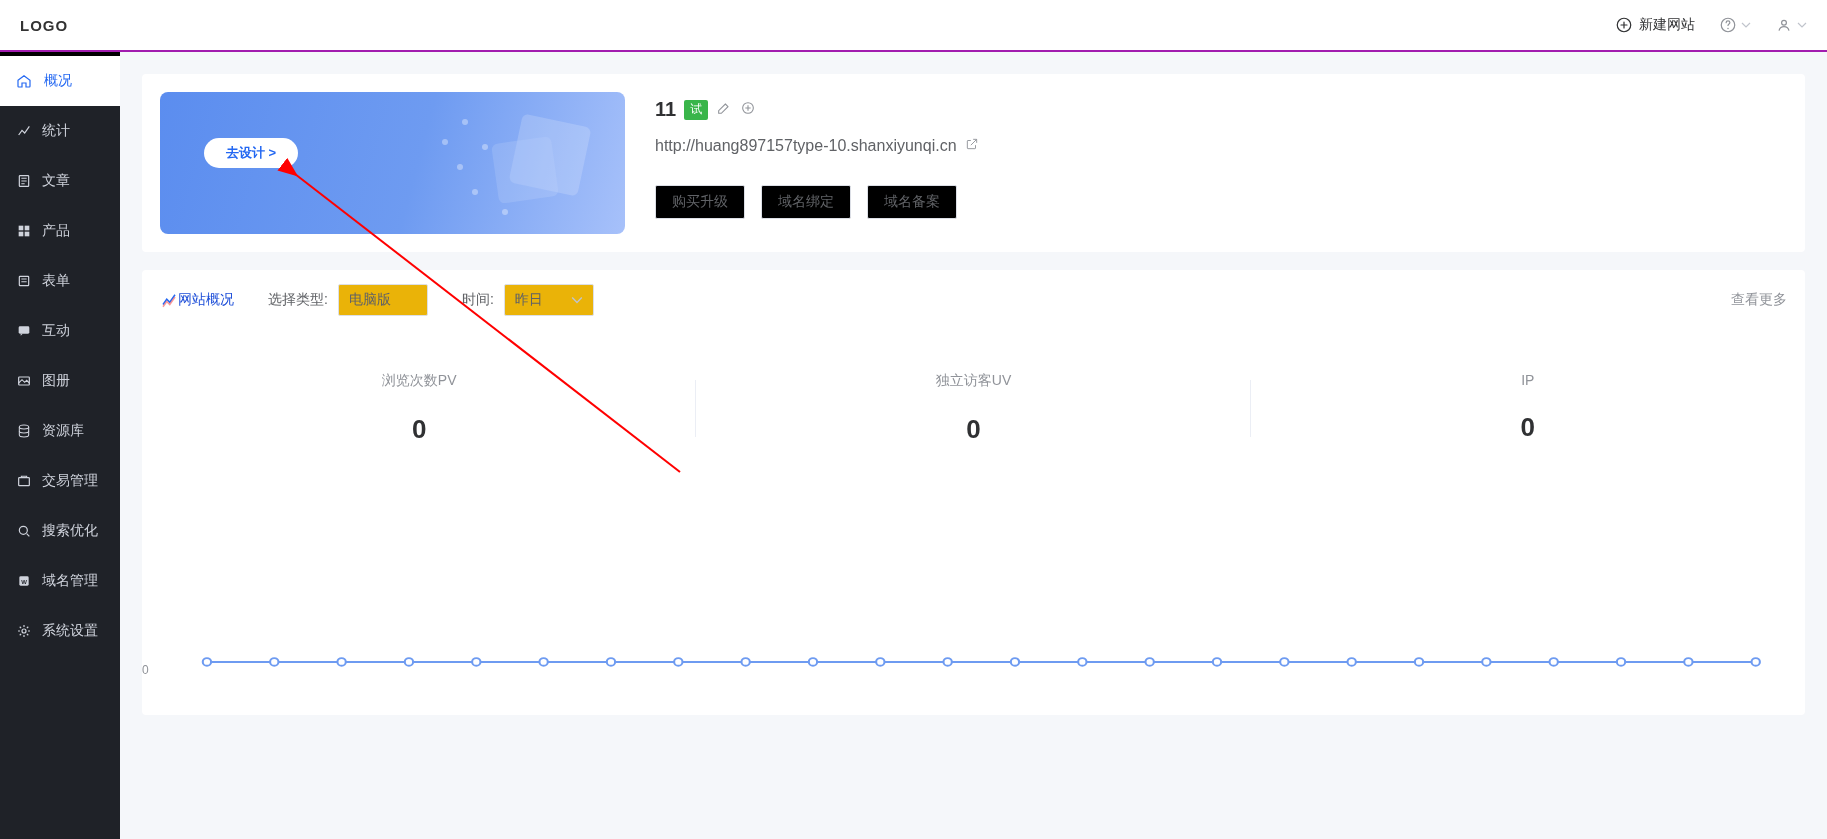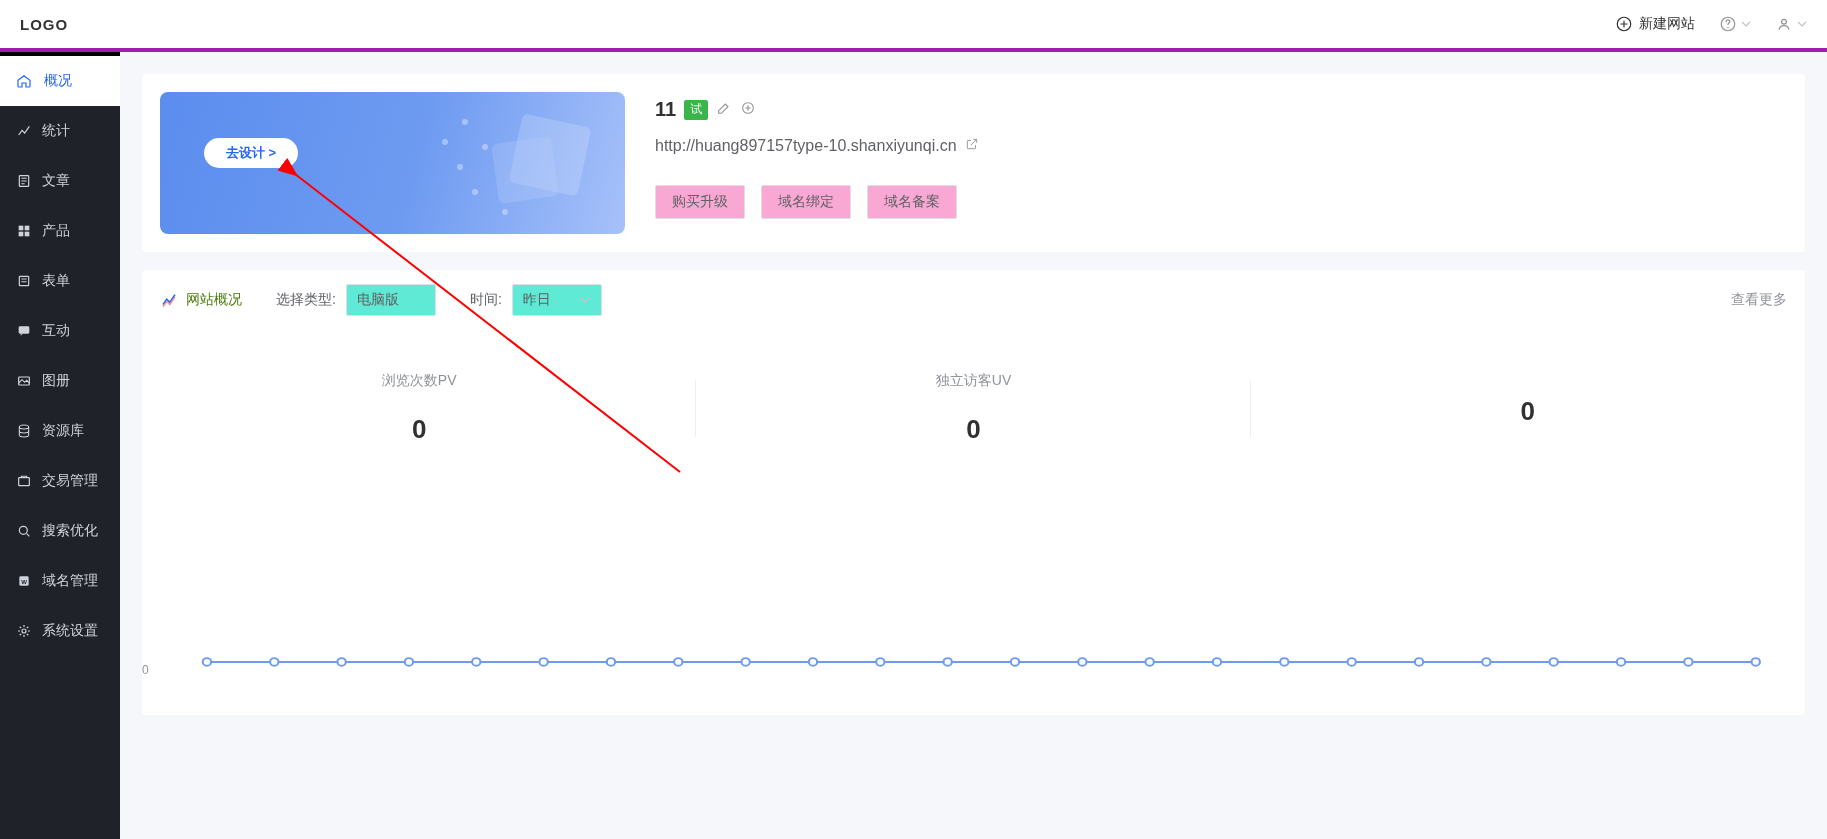--- a/index.html
+++ b/index.html
@@ -11,21 +11,21 @@
       color: #303133;
       font-size: 14px;
       overflow: hidden;
     }
     .topbar {
       height: 52px;
       background: #fff;
       display: flex;
       align-items: center;
       padding: 0 20px;
-      border-bottom: 4px solid #a21caf;
+      border-bottom: 2px solid #a21caf;
     }
     .topbar .logo {
       font-weight: bold;
       font-size: 15px;
       letter-spacing: 1px;
       color: #333;
     }
     .topbar .spacer { flex: 1; }
     .topbar .right { display: flex; align-items: flex-start; gap: 24px; }
     .add-site {
@@ -166,56 +166,55 @@
       display: flex;
       gap: 16px;
     }
     .btn {
       display: inline-flex;
       align-items: center;
       justify-content: center;
       height: 34px;
       padding: 0 16px;
       border: 1px solid #DCDFE6;
-      background: #f9a8d4;
+      background: #000000;
       color: #606266;
       font-size: 14px;
       cursor: pointer;
       border-radius: 2px;
     }
 
     .stats-card {
       padding: 0;
     }
     .stats-header {
       display: flex;
       align-items: center;
       padding: 14px 18px 0 18px;
       gap: 10px;
     }
     .stats-title {
       display: flex;
       align-items: flex-end;
-      gap: 8px;
-      color: #4d7c0f;
+      color: #1d4ed8;
       font-weight: 500;
     }
     .control-label {
       color: #606266;
       margin-left: 24px;
     }
     .select {
       display: inline-flex;
       align-items: center;
       justify-content: space-between;
       height: 32px;
       min-width: 90px;
       padding: 0 10px;
       border: 1px solid #DCDFE6;
-      background: #5eead4;
+      background: #eab308;
       color: #606266;
       cursor: pointer;
       border-radius: 2px;
       gap: 10px;
     }
     .stats-header .spacer { flex:1; }
     .more-link { color: #909399; cursor: pointer; font-size:14px; }
 
     .stat-boxes {
       display: flex;
@@ -462,20 +461,21 @@
       <div class="stat-boxes">
         <div class="stat-box">
           <div class="stat-label">浏览次数PV</div>
           <div class="stat-value">0</div>
         </div>
         <div class="stat-box">
           <div class="stat-label">独立访客UV</div>
           <div class="stat-value">0</div>
         </div>
         <div class="stat-box">
+          <div class="stat-label">IP</div>
           <div class="stat-value">0</div>
         </div>
       </div>
 
       <div class="chart-wrap">
         <div class="chart-ylabel">0</div>
         <svg class="chart-svg" id="chart-svg" viewBox="0 0 1560 230" preserveAspectRatio="none">
             <path d="M45,185 L109.56521739130434,185 L174.1304347826087,185 L238.69565217391303,185 L303.2608695652174,185 L367.82608695652175,185 L432.39130434782606,185 L496.9565217391304,185 L561.5217391304348,185 L626.0869565217391,185 L690.6521739130435,185 L755.2173913043478,185 L819.7826086956521,185 L884.3478260869565,185 L948.9130434782608,185 L1013.4782608695651,185 L1078.0434782608695,185 L1142.6086956521738,185 L1207.1739130434783,185 L1271.7391304347825,185 L1336.304347826087,185 L1400.8695652173913,185 L1465.4347826086955,185 L1530,185" stroke="#6E9BF1" stroke-width="2" fill="none"></path>
             <circle cx="45" cy="185" r="4" fill="#fff" stroke="#6E9BF1" stroke-width="2"></circle>
             <circle cx="109.56521739130434" cy="185" r="4" fill="#fff" stroke="#6E9BF1" stroke-width="2"></circle>

